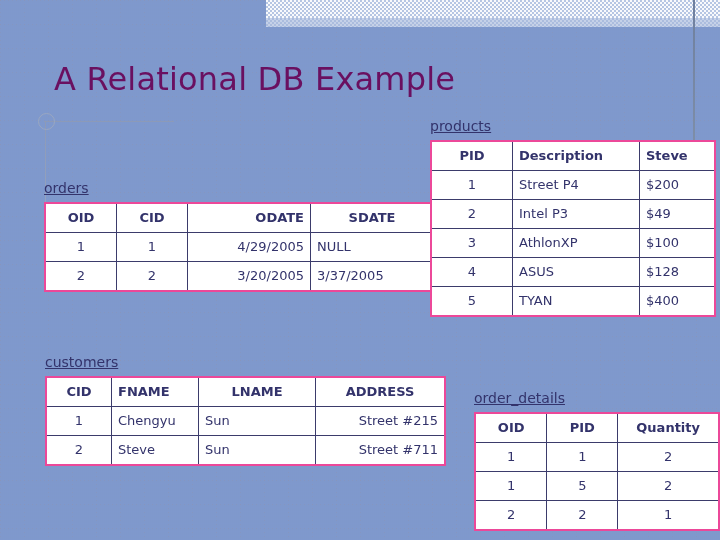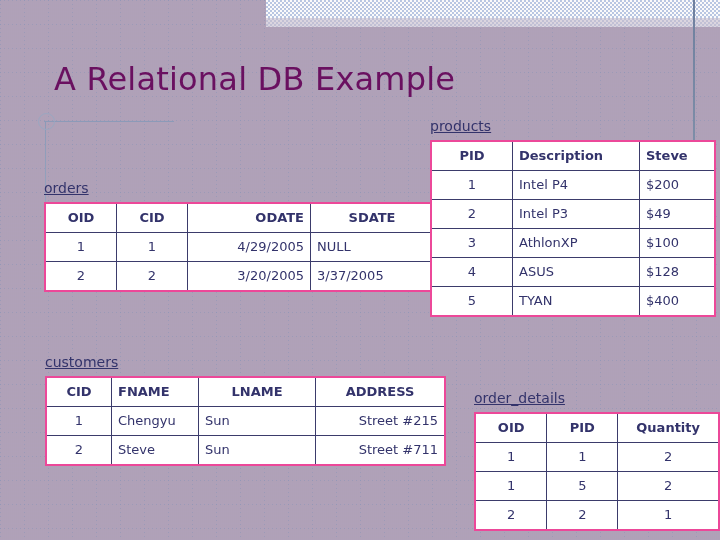--- a/index.html
+++ b/index.html
@@ -5,21 +5,21 @@
   html, body {
     margin: 0;
     padding: 0;
     background: #ffffff;
   }
   #slide {
     position: relative;
     width: 720px;
     height: 540px;
     overflow: hidden;
-    background: #fca5a5;
+    background: #3b82f6;
     font-family: "DejaVu Sans", "Liberation Sans", sans-serif;
   }
 
   
   .grid-layer {
     position: absolute;
     inset: 0;
     background-image:
       repeating-linear-gradient(to right,
         rgba(150,160,190,0.50) 0px, rgba(150,160,190,0.50) 1px,
@@ -243,21 +243,21 @@
       <thead>
         <tr>
           <th class="ac">PID</th>
           <th class="al">Description</th>
           <th class="al">Steve</th>
         </tr>
       </thead>
       <tbody>
         <tr>
           <td class="ac">1</td>
-          <td class="al">Intel P4</td>
+          <td class="al">Street P4</td>
           <td class="al">$200</td>
         </tr>
         <tr>
           <td class="ac">2</td>
           <td class="al">Intel P3</td>
           <td class="al">$49</td>
         </tr>
         <tr>
           <td class="ac">3</td>
           <td class="al">AthlonXP</td>

